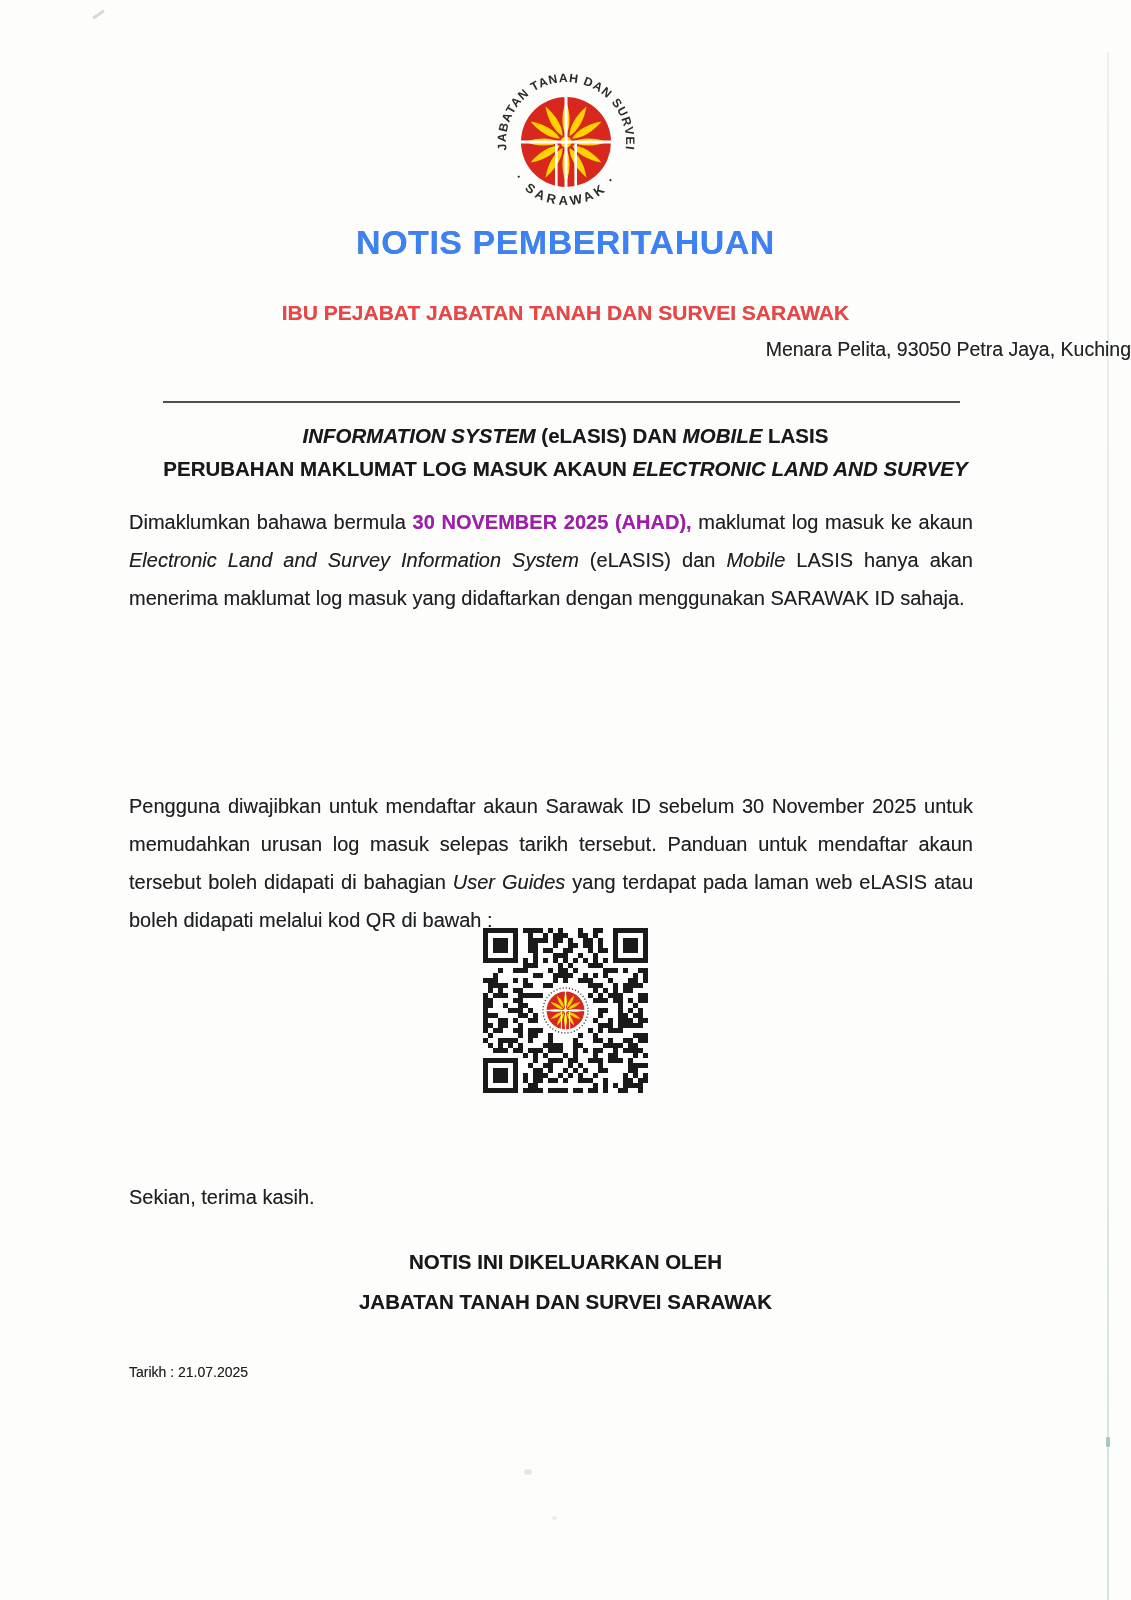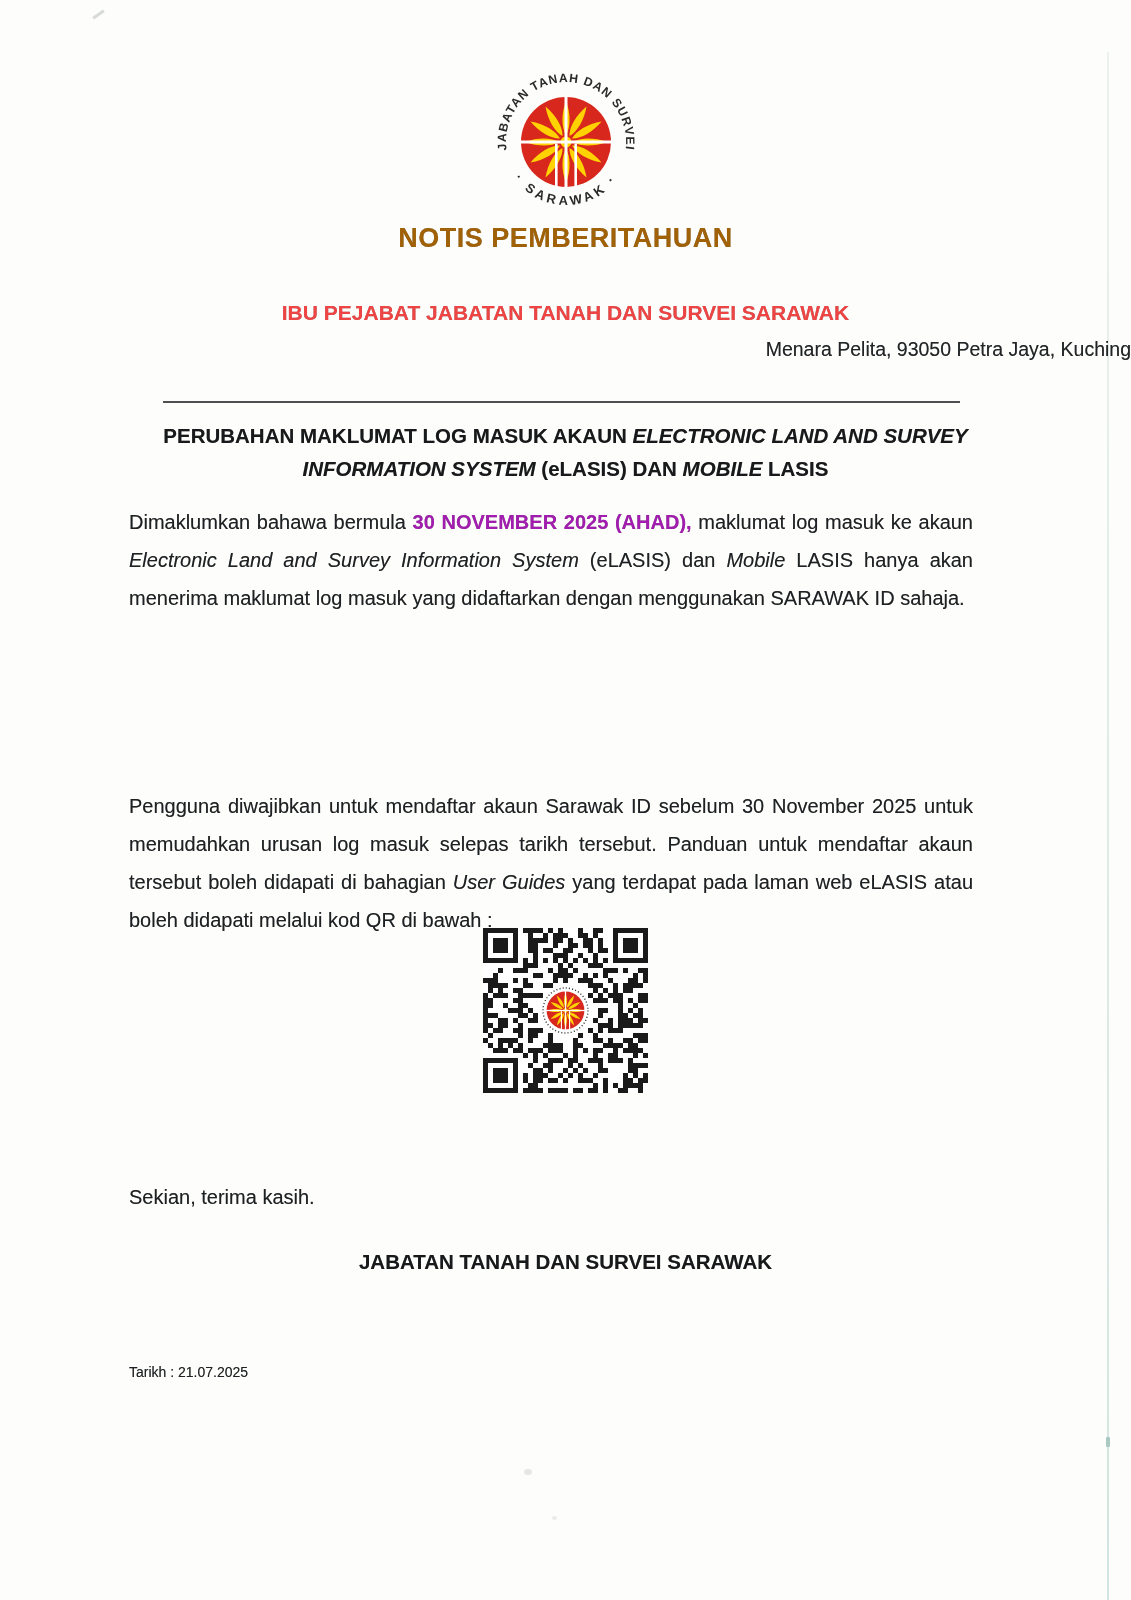--- a/index.html
+++ b/index.html
@@ -12,21 +12,21 @@
     font-family:"Liberation Sans","DejaVu Sans",sans-serif;
     color:#212426;
   }
   .page *{box-sizing:border-box;}
   .soft{text-shadow:0 0 .4px rgba(20,20,20,.45);text-align:right;}
 
   .logo-wrap{position:absolute;top:64px;left:0;width:100%;display:flex;justify-content:center;}
   .logo-ring-text{font-family:"Liberation Sans",sans-serif;font-weight:bold;fill:#2b2b2b;}
 
   .doc-title{position:absolute;top:223px;left:0;width:100%;text-align:center;
-    font-size:27px;font-weight:bold;letter-spacing:.5px;color:#a16207;}
+    font-size:34px;font-weight:bold;letter-spacing:.5px;color:#3b82f6;}
   .org-name{position:absolute;top:301px;left:0;width:100%;text-align:center;
     font-size:21px;font-weight:bold;color:#ef4444;}
   .org-address{position:absolute;top:338px;left:0;width:100%;text-align:right;
     font-size:19.5px;color:#222527;}
   .divider{position:absolute;top:393px;left:163px;width:797px;height:2px;
     background:#4e5052;border:0;}
 
   .subject{position:absolute;top:419px;left:110px;width:911px;text-align:center;
     font-size:20.5px;font-weight:bold;line-height:33px;color:#17191b;}
   .it{font-style:italic;}
@@ -107,22 +107,22 @@
       </text>
     </svg>
   </div>
 
   <div class="doc-title soft">NOTIS PEMBERITAHUAN</div>
   <div class="org-name soft">IBU PEJABAT JABATAN TANAH DAN SURVEI SARAWAK</div>
   <div class="org-address soft">Menara Pelita, 93050 Petra Jaya, Kuching</div>
   <hr class="divider">
 
   <div class="subject soft">
+    <div><span class="it">INFORMATION SYSTEM</span><span> (eLASIS) DAN </span><span class="it">MOBILE</span><span> LASIS</span></div>
     <div><span>PERUBAHAN MAKLUMAT LOG MASUK AKAUN </span><span class="it">ELECTRONIC LAND AND SURVEY</span></div>
-    <div><span class="it">INFORMATION SYSTEM</span><span> (eLASIS) DAN </span><span class="it">MOBILE</span><span> LASIS</span></div>
   </div>
 
   <p class="para p1 soft"><span>Dimaklumkan bahawa bermula </span><b>30 NOVEMBER 2025 (AHAD),</b><span> maklumat log masuk ke akaun </span><i>Electronic Land and Survey Information System</i><span> (eLASIS) dan </span><i>Mobile</i><span> LASIS hanya akan menerima maklumat log masuk yang didaftarkan dengan menggunakan SARAWAK ID sahaja.</span></p>
 
 
   <p class="para p3 soft"><span>Pengguna diwajibkan untuk mendaftar akaun Sarawak ID sebelum 30 November 2025 untuk memudahkan urusan log masuk selepas tarikh tersebut. Panduan untuk mendaftar akaun tersebut boleh didapati di bahagian </span><i>User Guides</i><span> yang terdapat pada laman web eLASIS atau boleh didapati melalui kod QR di bawah :</span></p>
 
   <div class="qr-wrap">
     <div class="qr-box">
       <svg id="qr-svg" width="165" height="165" viewBox="0 0 165 165">
@@ -611,18 +611,19 @@
           <circle cx="82.5" cy="82.5" r="22.5" fill="none" stroke="#3a3a3a" stroke-width="1.4" stroke-dasharray="1.1,2.1"></circle>
           <use href="#sunburst" transform="translate(82.5,82.5) scale(0.42)"></use>
         </svg>
     </div>
   </div>
 
 
   <div class="closing soft">Sekian, terima kasih.</div>
 
   <div class="issued soft">
+    <div>NOTIS INI DIKELUARKAN OLEH</div>
     <div>JABATAN TANAH DAN SURVEI SARAWAK</div>
   </div>
 
   <div class="date-line soft">Tarikh : 21.07.2025</div>
 
 </div>
 
 </body></html>

